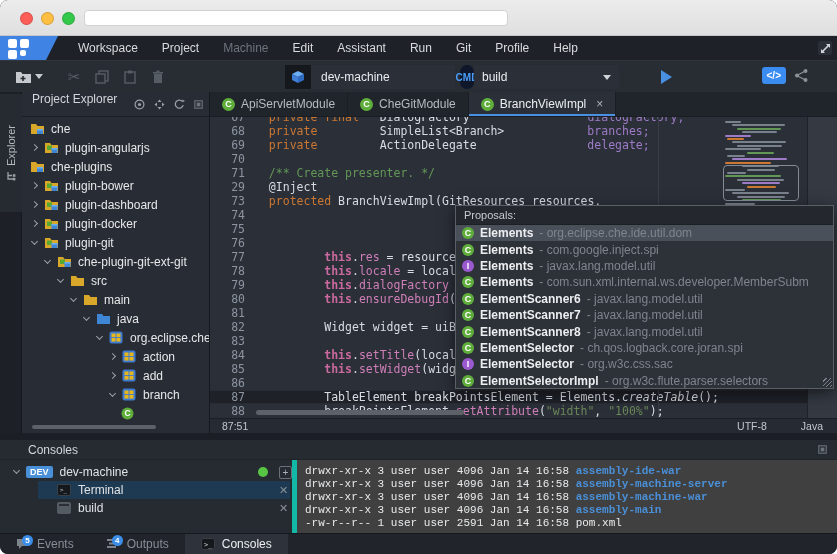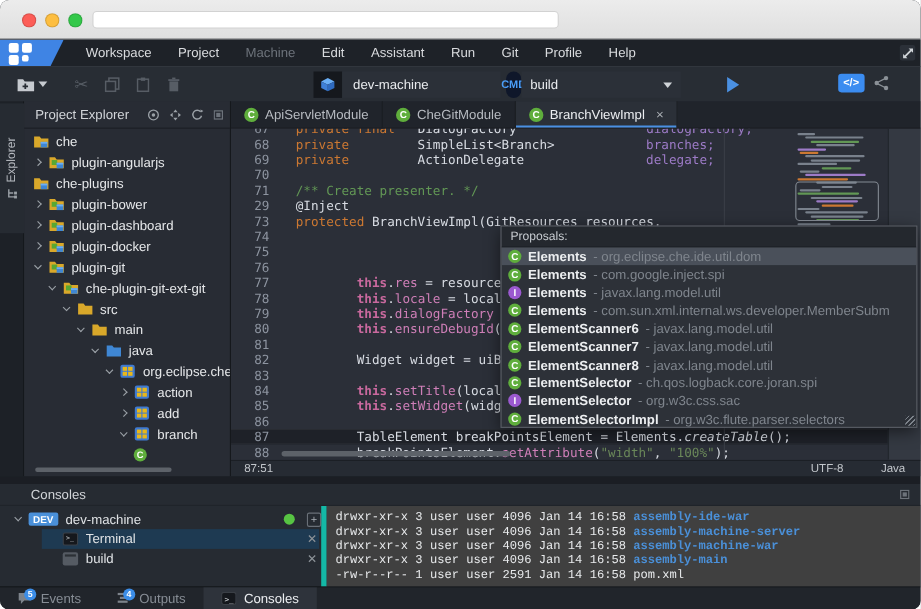--- a/index.html
+++ b/index.html
@@ -55,21 +55,21 @@
 
   
   .main { height:341px; display:flex; background:#2b2f38; }
   .activity { width:22px; background:#1d2127; border-right:1px solid #15181c; }
   .activity-tab { margin-top:2px; width:22px; height:118px; background:#262b32;
                   display:flex; flex-direction:column; align-items:center; justify-content:center; gap:6px; }
   .activity-label { writing-mode:vertical-rl; transform:rotate(180deg); color:#b6bac0; font-size:11px; }
 
   .explorer { width:188px; background:#282c34; border-right:1px solid #15181c;
               display:flex; flex-direction:column; position:relative; }
-  .exp-header { height:25px; display:flex; align-items:center; padding:0 6px 0 10px;
+  .exp-header { height:25px; display:flex; padding:0 6px 0 10px;
                 background:#282c34; border-bottom:1px solid #1b1e24; }
   .exp-title { color:#d2d5d9; font-size:12px; flex:1; }
   .exp-icons { display:flex; gap:9px; align-items:center; color:#9aa0a6; }
   .tree { flex:1; overflow:hidden; padding-top:2px; }
   .tree-row { height:19px; display:flex; align-items:center; font-size:12px; color:#e6e8ea; white-space:nowrap; }
   .chev { width:5px; height:5px; border-right:1.6px solid #9aa0a6; border-bottom:1.6px solid #9aa0a6;
           display:inline-block; margin:0 7px 0 2px; flex:none; }
   .chev.right { transform:rotate(-45deg); }
   .chev.down  { transform:rotate(45deg); margin-top:-3px; }
   .tree-ico { width:15px; height:13px; position:relative; margin-right:6px; flex:none; }

